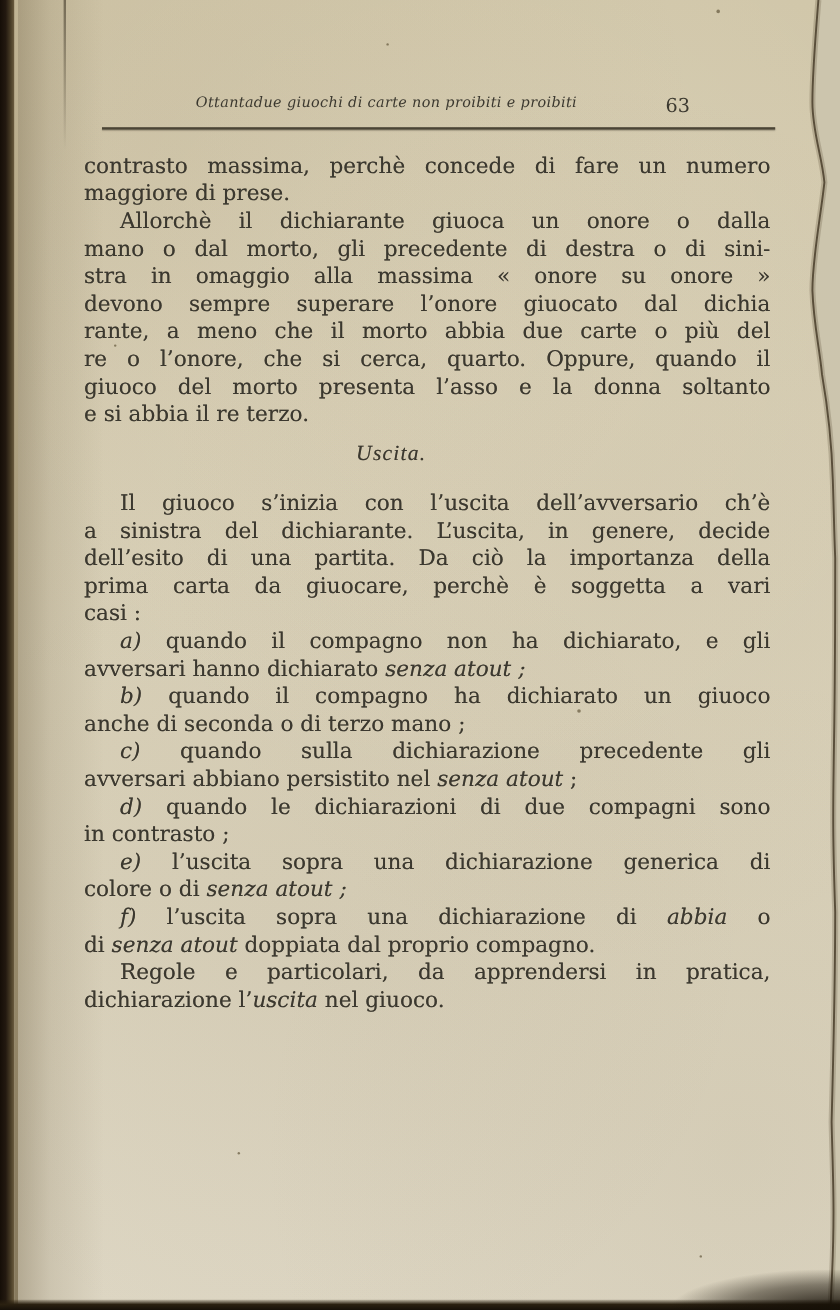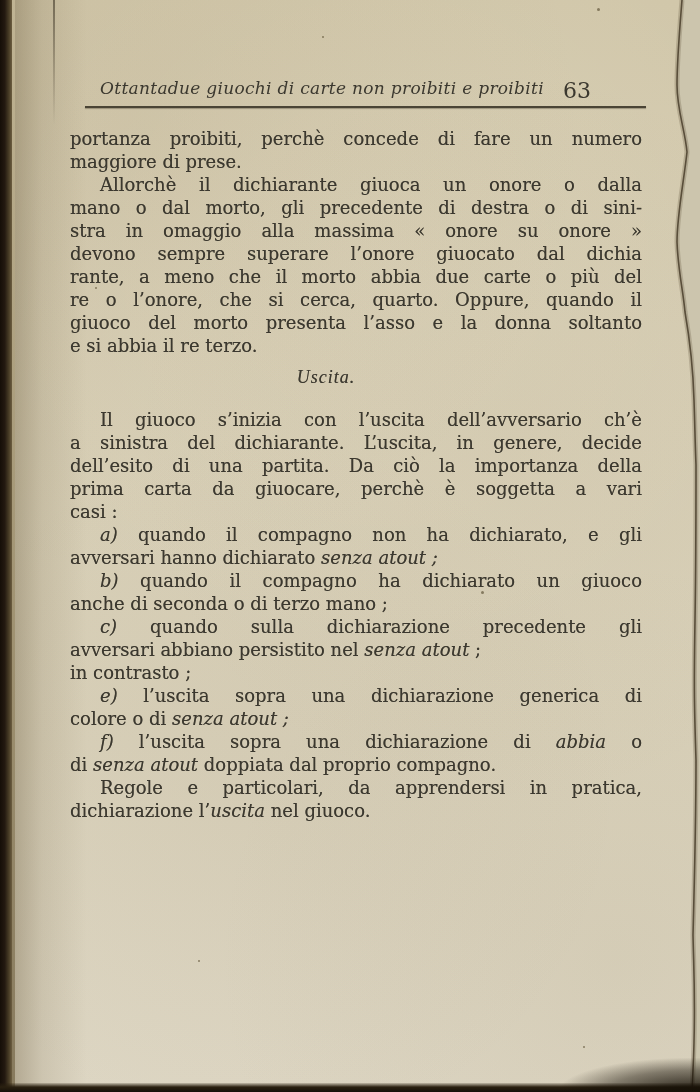--- a/index.html
+++ b/index.html
@@ -47,24 +47,24 @@
     background:radial-gradient(ellipse at 96% 100%,rgba(22,16,7,.95),rgba(22,16,7,.45) 45%,rgba(22,16,7,0) 72%);
   }
   .torn-edge{position:absolute;right:0;top:0;height:1092px;width:48px;}
 
   .running-header{
     position:absolute;left:85px;top:78px;width:560px;height:24px;
     color:var(--ink,#3b382f);
   }
   .header-title{
     display:block;width:474px;text-align:center;
-    font-style:italic;font-size:17px;letter-spacing:.3px;
+    font-style:italic;font-size:12px;letter-spacing:.3px;
     white-space:nowrap;
   }
-  .page-number{position:absolute;right:54px;top:0;font-size:22px;}
+  .page-number{position:absolute;right:70px;top:0;font-size:16px;}
   .header-rule{
     position:absolute;left:85px;top:106px;width:561px;height:2px;
     background:#4a4435;box-shadow:0 1px 1px rgba(74,68,53,.4);
   }
 
   #text-flow{
     position:absolute;left:70px;top:127px;width:572px;
     font-size:18px;line-height:23px;color:var(--ink,#3b382f);
     text-shadow:0 0 .5px rgba(52,47,36,.55);
   }
@@ -89,21 +89,21 @@
   <div class="crease"></div>
 
   <div class="running-header">
     <span class="header-title">Ottantadue giuochi di carte non proibiti e proibiti</span>
     <span class="page-number">63</span>
   </div>
   <div class="header-rule"></div>
 
   <div id="text-flow">
       <div class="para">
-        <span class="line"><span>portanza proibiti, perchè concede di fare un numero</span></span>
+        <span class="line"><span>contrasto massima, perchè concede di fare un numero</span></span>
         <span class="line last"><span>maggiore di prese.</span></span>
       </div>
       <div class="para">
         <span class="line indent"><span>Allorchè il dichiarante giuoca un onore o dalla</span></span>
         <span class="line"><span>mano o dal morto, gli precedente di destra o di sini-</span></span>
         <span class="line"><span>stra in omaggio alla massima « onore su onore »</span></span>
         <span class="line"><span>devono sempre superare l’onore giuocato dal dichia</span></span>
         <span class="line"><span>rante, a meno che il morto abbia due carte o più del</span></span>
         <span class="line"><span>re o l’onore, che si cerca, quarto. Oppure, quando il</span></span>
         <span class="line"><span>giuoco del morto presenta l’asso e la donna soltanto</span></span>
@@ -123,20 +123,21 @@
       </div>
       <div class="para">
         <span class="line indent"><i>b)</i><span> quando il compagno ha dichiarato un giuoco</span></span>
         <span class="line last"><span>anche di seconda o di terzo mano ;</span></span>
       </div>
       <div class="para">
         <span class="line indent"><i>c)</i><span> quando sulla dichiarazione precedente gli</span></span>
         <span class="line last"><span>avversari abbiano persistito nel </span><i>senza atout</i><span> ;</span></span>
       </div>
       <div class="para">
+        <span class="line indent"><i>d)</i><span> quando le dichiarazioni di due compagni sono</span></span>
         <span class="line last"><span>in contrasto ;</span></span>
       </div>
       <div class="para">
         <span class="line indent"><i>e)</i><span> l’uscita sopra una dichiarazione generica di</span></span>
         <span class="line last"><span>colore o di </span><i>senza atout ;</i></span>
       </div>
       <div class="para">
         <span class="line indent"><i>f)</i><span> l’uscita sopra una dichiarazione di </span><i>abbia</i><span> o</span></span>
         <span class="line last"><span>di </span><i>senza atout</i><span> doppiata dal proprio compagno.</span></span>
       </div>

